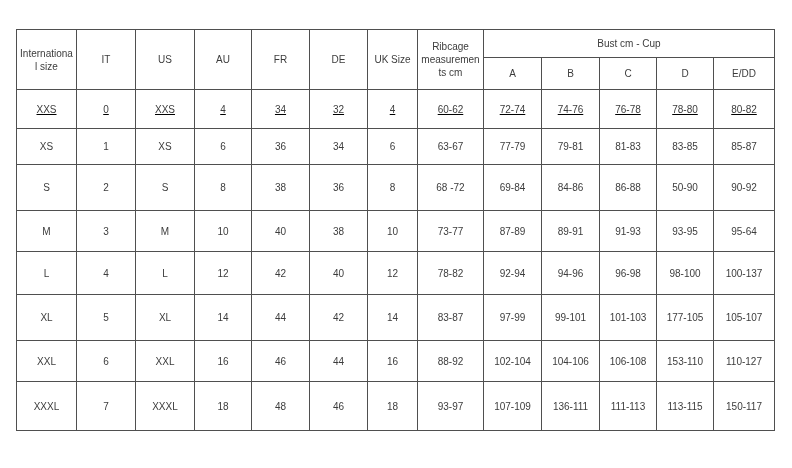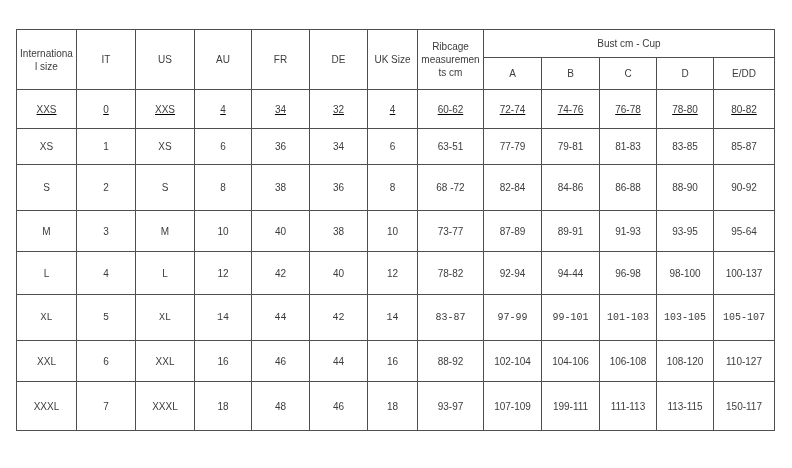--- a/index.html
+++ b/index.html
@@ -39,21 +39,21 @@
     overflow: hidden;
     word-wrap: break-word;
   }
   thead tr.hdr-top { height: 28px; }
   thead tr.hdr-cups { height: 32px; }
   tbody tr:nth-child(1) { height: 39px; text-decoration: underline; }
   tbody tr:nth-child(2) { height: 36px; }
   tbody tr:nth-child(3) { height: 46px; }
   tbody tr:nth-child(4) { height: 41px; }
   tbody tr:nth-child(5) { height: 43px; }
-  tbody tr:nth-child(6) { height: 46px; font-family: Liberation Mono, monospace; }
+  tbody tr:nth-child(6) { height: 46px; }
   tbody tr:nth-child(7) { height: 41px; padding-left: 37px; }
   tbody tr:nth-child(8) { height: 49px; }
 </style>
 </head>
 <body>
 
 <div class="canvas">
   <table class="size-chart">
     <colgroup>
       <col style="width:60px">
@@ -107,40 +107,40 @@
           <td>80-82</td>
         </tr>
       <tr>
           <td>XS</td>
           <td>1</td>
           <td>XS</td>
           <td>6</td>
           <td>36</td>
           <td>34</td>
           <td>6</td>
-          <td>63-51</td>
+          <td>63-67</td>
           <td>77-79</td>
           <td>79-81</td>
           <td>81-83</td>
           <td>83-85</td>
           <td>85-87</td>
         </tr>
       <tr>
           <td>S</td>
           <td>2</td>
           <td>S</td>
           <td>8</td>
           <td>38</td>
           <td>36</td>
           <td>8</td>
           <td>68 -72</td>
-          <td>82-84</td>
+          <td>69-84</td>
           <td>84-86</td>
           <td>86-88</td>
-          <td>88-90</td>
+          <td>50-90</td>
           <td>90-92</td>
         </tr>
       <tr>
           <td>M</td>
           <td>3</td>
           <td>M</td>
           <td>10</td>
           <td>40</td>
           <td>38</td>
           <td>10</td>
@@ -154,65 +154,65 @@
       <tr>
           <td>L</td>
           <td>4</td>
           <td>L</td>
           <td>12</td>
           <td>42</td>
           <td>40</td>
           <td>12</td>
           <td>78-82</td>
           <td>92-94</td>
-          <td>94-44</td>
+          <td>94-96</td>
           <td>96-98</td>
           <td>98-100</td>
           <td>100-137</td>
         </tr>
       <tr>
           <td>XL</td>
           <td>5</td>
           <td>XL</td>
           <td>14</td>
           <td>44</td>
           <td>42</td>
           <td>14</td>
           <td>83-87</td>
           <td>97-99</td>
           <td>99-101</td>
           <td>101-103</td>
-          <td>103-105</td>
+          <td>177-105</td>
           <td>105-107</td>
         </tr>
       <tr>
           <td>XXL</td>
           <td>6</td>
           <td>XXL</td>
           <td>16</td>
           <td>46</td>
           <td>44</td>
           <td>16</td>
           <td>88-92</td>
           <td>102-104</td>
           <td>104-106</td>
           <td>106-108</td>
-          <td>108-120</td>
+          <td>153-110</td>
           <td>110-127</td>
         </tr>
       <tr>
           <td>XXXL</td>
           <td>7</td>
           <td>XXXL</td>
           <td>18</td>
           <td>48</td>
           <td>46</td>
           <td>18</td>
           <td>93-97</td>
           <td>107-109</td>
-          <td>199-111</td>
+          <td>136-111</td>
           <td>111-113</td>
           <td>113-115</td>
           <td>150-117</td>
         </tr>
     </tbody>
   </table>
 </div>
 
 </body></html>

